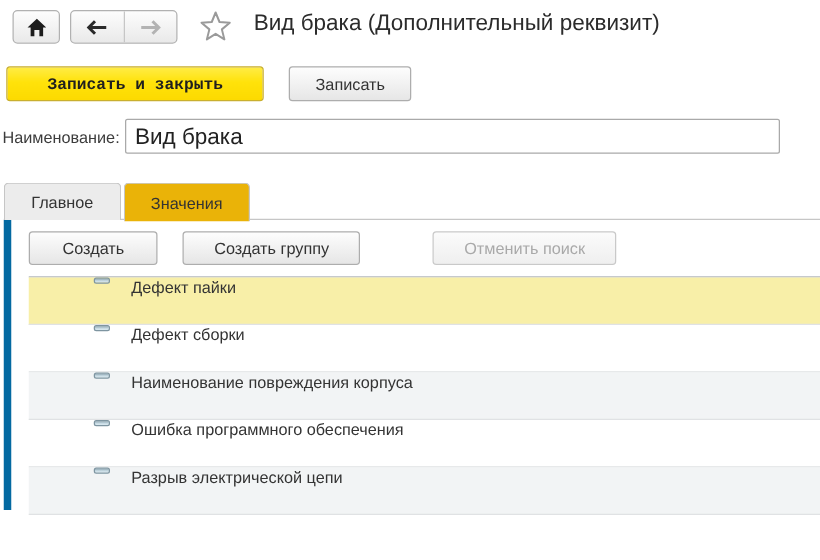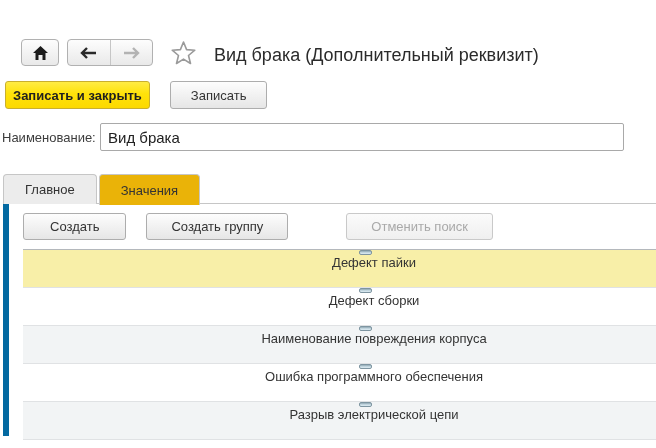--- a/index.html
+++ b/index.html
@@ -1,20 +1,20 @@
 <!DOCTYPE html>
 <html><head>
 <meta charset="utf-8">
 <style>
   * { margin:0; padding:0; box-sizing:border-box; }
   html,body { width:656px; height:448px; overflow:hidden; background:#fff;
     font-family:"Liberation Sans", sans-serif; font-size:13px; color:#333; }
 
   
-  .header { display:flex; align-items:flex-end; padding:8px 5px 0 21px; height:38px;margin-top:28px; }
+  .header { display:flex; align-items:flex-start; padding:8px 5px 0 10px; height:38px; }
   .btn-chrome {
     background:linear-gradient(180deg,#fdfdfd,#e9e9e9);
     border:1px solid #b1b1b1; border-radius:4px;
     display:flex; align-items:center; justify-content:center; cursor:pointer;
   }
   .home-btn { width:38px; height:27px; }
   .nav-group { display:flex; width:86px; height:27px; margin-left:8px;
     background:linear-gradient(180deg,#fdfdfd,#e9e9e9);
     border:1px solid #b1b1b1; border-radius:4px; overflow:hidden; }
   .nav-seg { flex:1; display:flex; align-items:center; justify-content:center; cursor:pointer; }
@@ -26,33 +26,33 @@
   .actions { display:flex; align-items:center; padding:15px 0 0 5px; }
   .btn {
     height:28px; padding:0 20px; border-radius:3px; cursor:pointer;
     background:linear-gradient(180deg,#fdfdfd,#e6e6e6);
     border:1px solid #adadad; font-size:13px; color:#333;
     display:inline-flex; align-items:center; justify-content:center;
     font-family:"Liberation Sans", sans-serif;
   }
   .btn-primary {
     background:linear-gradient(180deg,#ffec45 0%,#ffe20a 45%,#fcd900 100%);
-    border:1px solid #c9af2e; font-weight:bold; color:#1f1f1f; padding:0 7px;
+    border:1px solid #c9af2e; font-weight:bold; color:#1f1f1f; padding:0 32px;font-family:Liberation Mono, monospace;
   }
   .btn + .btn { margin-left:20px; }
   .btn.disabled { color:#a9a9a9; border-color:#c9c9c9;
     background:linear-gradient(180deg,#fbfbfb,#efefef); cursor:default; }
 
   
   .form { padding:14px 0 0 2px; }
   .field-row { display:flex; align-items:center; margin-bottom:13px; padding-right:32px; }
   .field-label { width:98px; flex:none; color:#3c3c3c; }
   .field-input {
     flex:1; height:28px; border:1px solid #a9a9a9; border-radius:2px;
-    padding:0 7px; font-size:15px; color:#222;
+    padding:0 7px; font-size:18px; color:#222;
     font-family:"Liberation Sans", sans-serif; background:#fff; outline:none;
   }
   .field-row.with-help { padding-right:4px; }
   .help-link { width:14px; flex:none; margin-left:6px; color:#3b76bc;
     border-bottom:1px dotted #3b76bc; text-align:center; cursor:pointer;
     font-size:13px; line-height:15px; }
 
   
   .tabstrip { display:flex; margin:23px 0 0 3px; position:relative; height:30px;text-align:center; }
   .tabstrip::after { content:""; position:absolute; left:0; right:-653px; bottom:0;
@@ -64,22 +64,22 @@
   .tab.active { background:#eab308; z-index:3; height:31px; }
 
   
   .panel { border-left:6px solid #0369a1; margin-left:3px; height:232px; padding-top:9px; }
   .toolbar { display:flex; align-items:center; padding-left:14px; }
   .toolbar .btn { height:27px; }
   .toolbar .gap { width:58px; flex:none; }
 
   
   .list { margin:9px 0 0 14px; border-top:1px solid #b4b8bc; }
-  .list-row { height:38px; display:flex; align-items:center; padding-left:52px;
-    border-bottom:1px solid #e0e2e4; background:#fff; cursor:pointer;flex-direction:column; }
+  .list-row { height:38px; display:flex; padding-left:52px;
+    border-bottom:1px solid #e0e2e4; background:#fff; cursor:pointer; }
   .list-row:nth-child(odd) { background:#f2f4f5; }
   .list-row.selected { background:#f8efa8 !important; }
   .dash-icon { width:13px; height:5px; flex:none; border-radius:2px;
     background:linear-gradient(180deg,#8ea6b2 0%,#c6d9e2 55%,#dcebf2 100%);
     border:1px solid #7e95a1; }
   .row-label { margin-left:17px; color:#343434; }
 </style>
 </head>
 <body>
 

